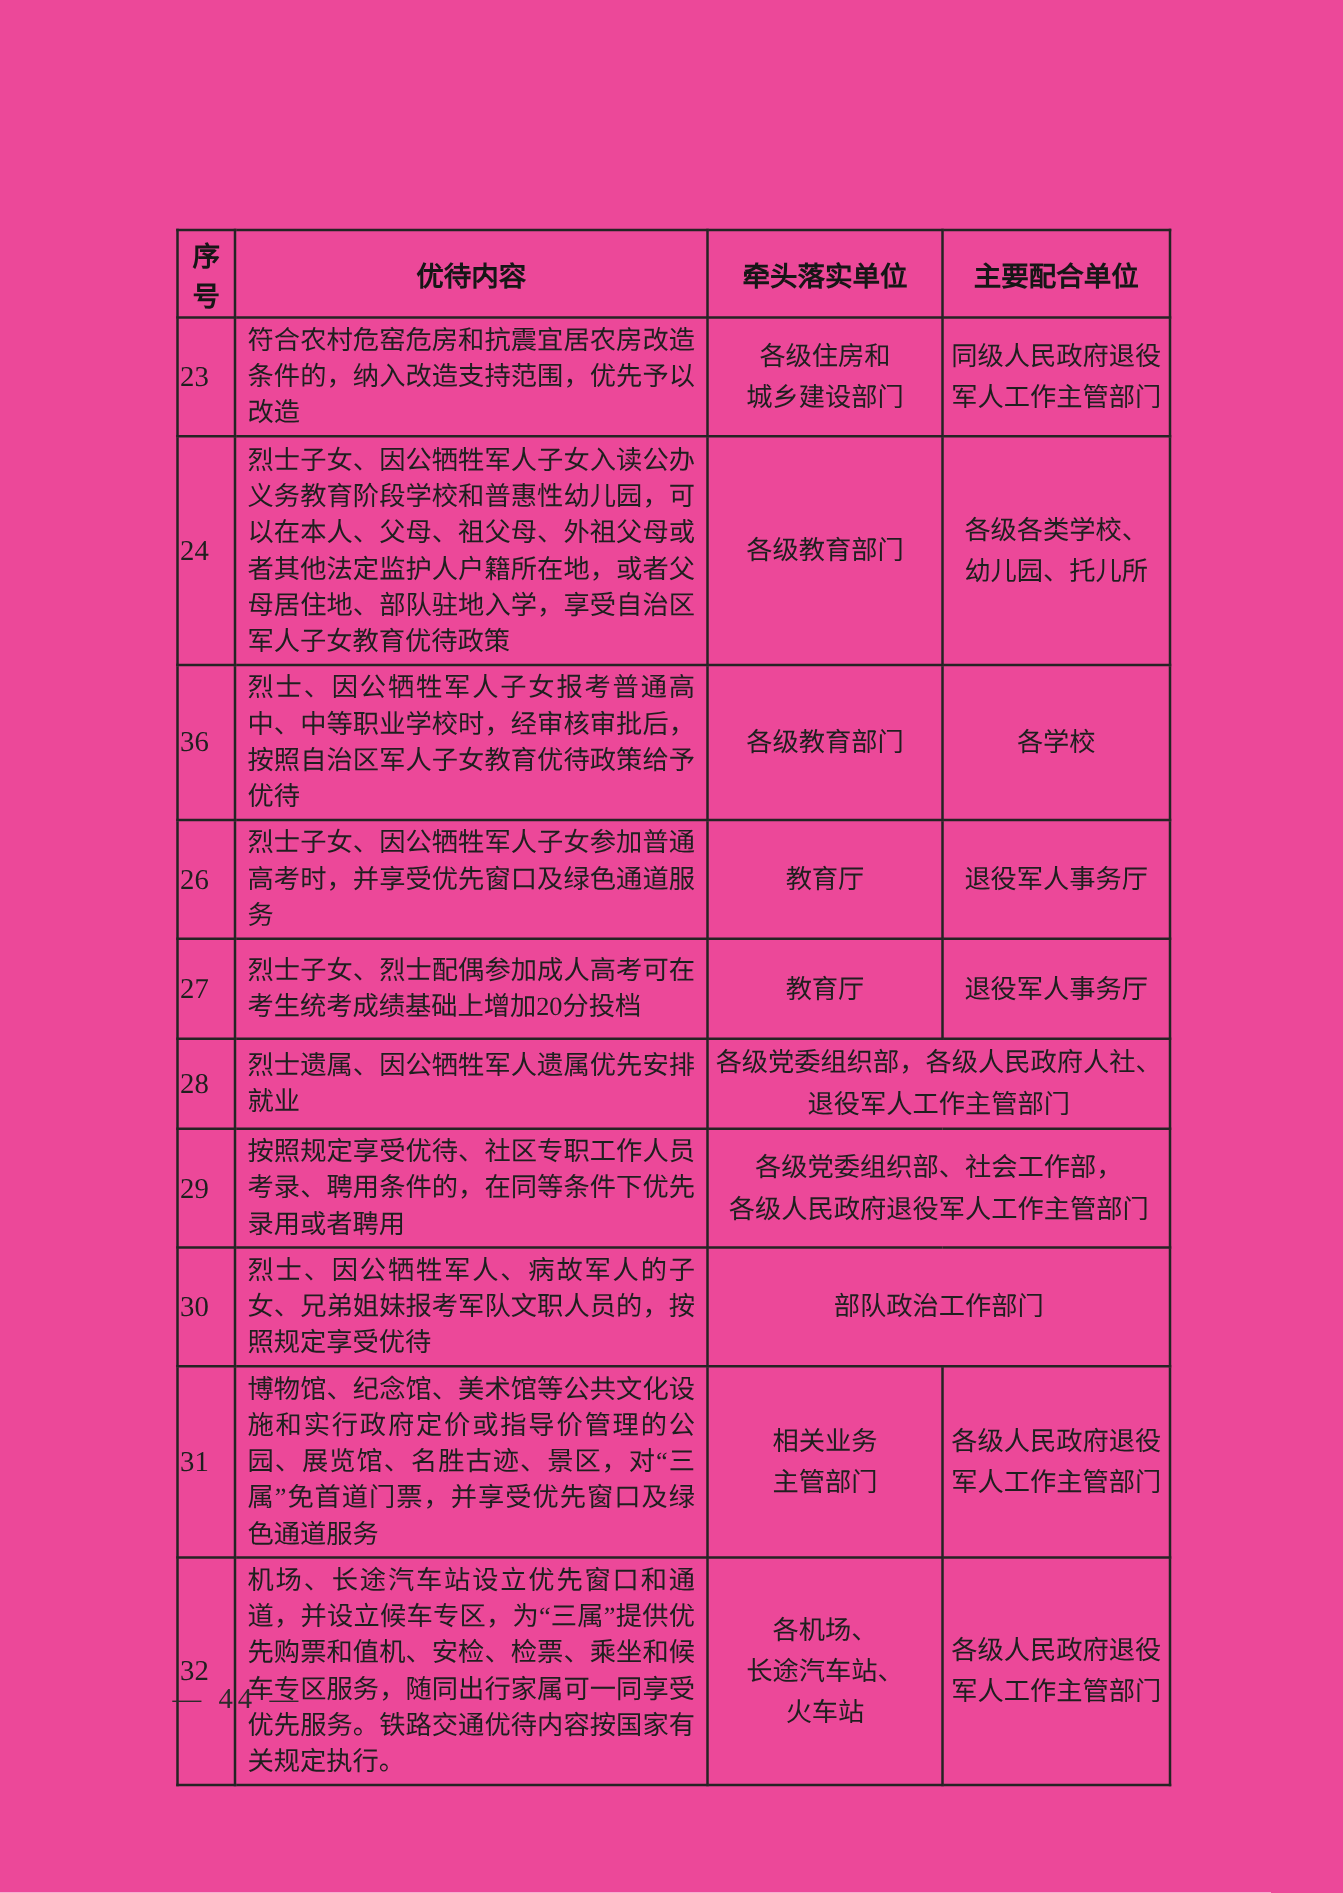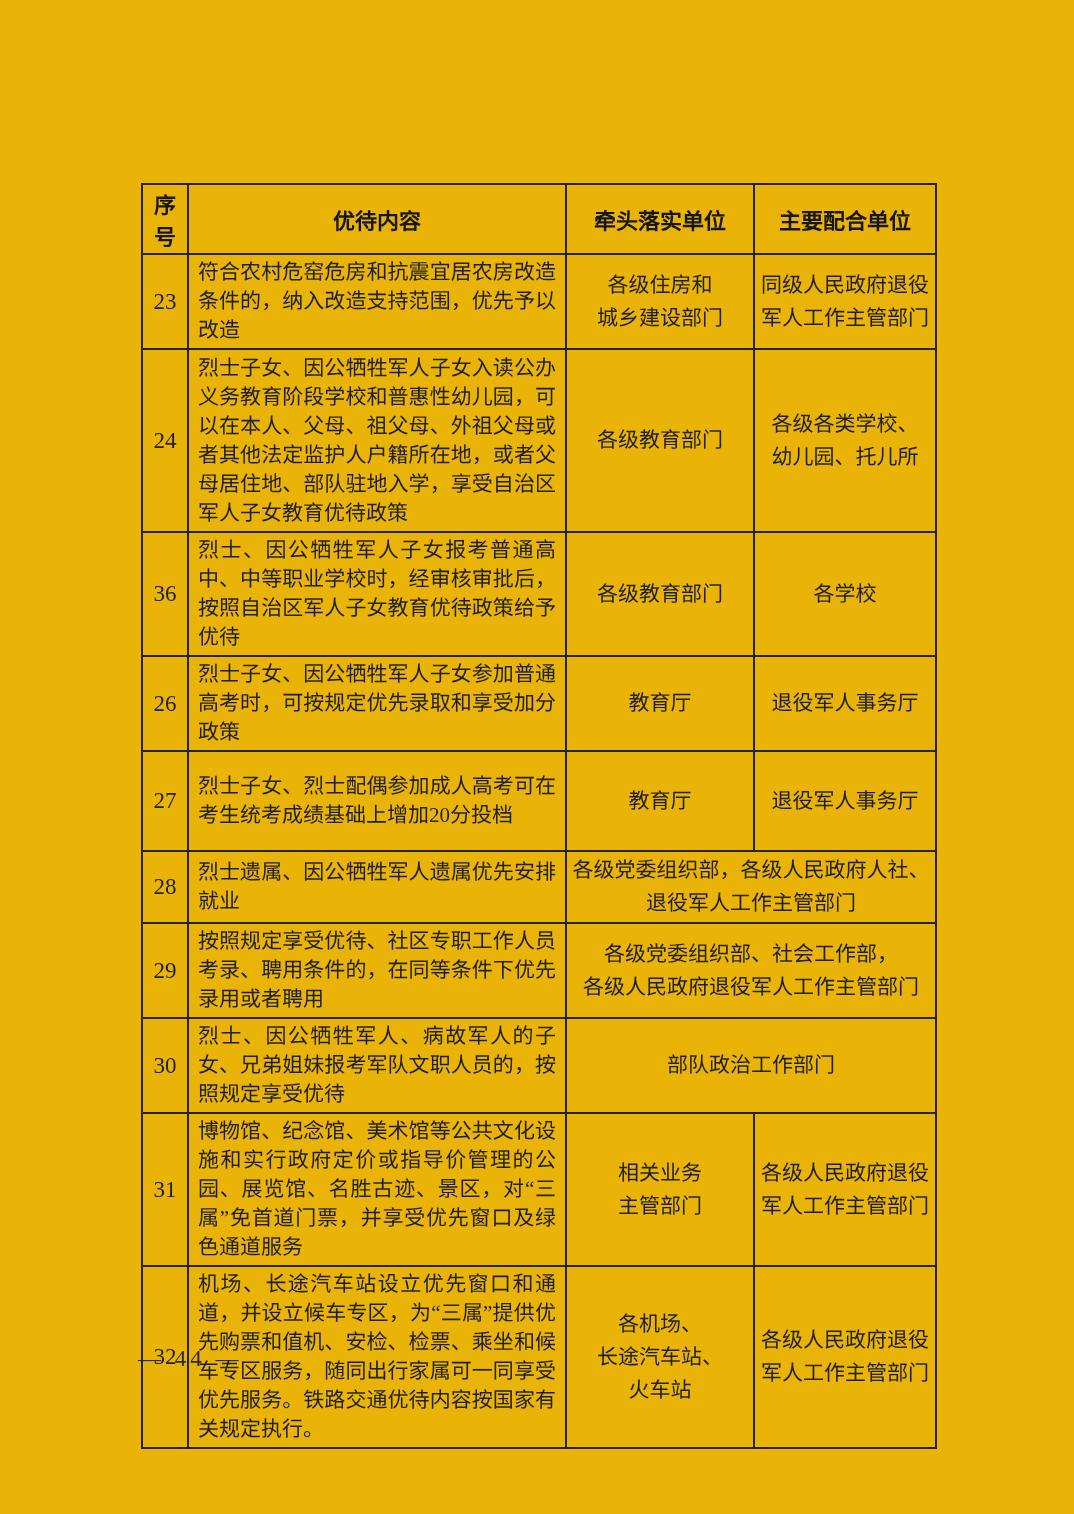--- a/index.html
+++ b/index.html
@@ -4,21 +4,21 @@
 <style>
   html, body {
     margin: 0;
     padding: 0;
     background: #ffffff;
   }
   .page {
     position: relative;
     width: 1074px;
     height: 1514px;
-    background: #eab308;
+    background: #ec4899;
     overflow: hidden;
     font-family: "Liberation Serif", "DejaVu Serif", serif;
     color: #1f1f1f;
   }
   table.doc-table {
     position: absolute;
     left: 141px;
     top: 183px;
     width: 794px;
     border-collapse: collapse;
@@ -32,21 +32,21 @@
   .doc-table th {
     font-family: "Liberation Sans", "DejaVu Sans", sans-serif;
     font-weight: bold;
     font-size: 22px;
     text-align: center;
     padding: 2px 2px;
     color: #161616;
   }
   td.num {
     font-size: 23px;
-    text-align: center;
+    text-align: left;
     font-family: "Liberation Serif", "DejaVu Serif", serif;
   }
   td.content {
     font-size: 21px;
     line-height: 29px;
     text-align: justify;
     padding: 3px 9px;
   }
   td.unit {
     font-size: 21px;
@@ -103,25 +103,25 @@
 幼儿园、托儿所</td>
       </tr>
       <tr style="height:90px">
         <td class="num">36</td>
         <td class="content">烈士、因公牺牲军人子女报考普通高中、中等职业学校时，经审核审批后，按照自治区军人子女教育优待政策给予优待</td>
         <td class="unit">各级教育部门</td>
         <td class="unit">各学校</td>
       </tr>
       <tr style="height:82px">
         <td class="num">26</td>
-        <td class="content">烈士子女、因公牺牲军人子女参加普通高考时，可按规定优先录取和享受加分政策</td>
+        <td class="content">烈士子女、因公牺牲军人子女参加普通高考时，并享受优先窗口及绿色通道服务</td>
         <td class="unit">教育厅</td>
         <td class="unit">退役军人事务厅</td>
       </tr>
-      <tr style="height:100px">
+      <tr style="height:80px">
         <td class="num">27</td>
         <td class="content">烈士子女、烈士配偶参加成人高考可在考生统考成绩基础上增加20分投档</td>
         <td class="unit">教育厅</td>
         <td class="unit">退役军人事务厅</td>
       </tr>
       <tr style="height:56px">
         <td class="num">28</td>
         <td class="content">烈士遗属、因公牺牲军人遗属优先安排就业</td>
         <td class="unit" colspan="2">各级党委组织部，各级人民政府人社、
 退役军人工作主管部门</td>

